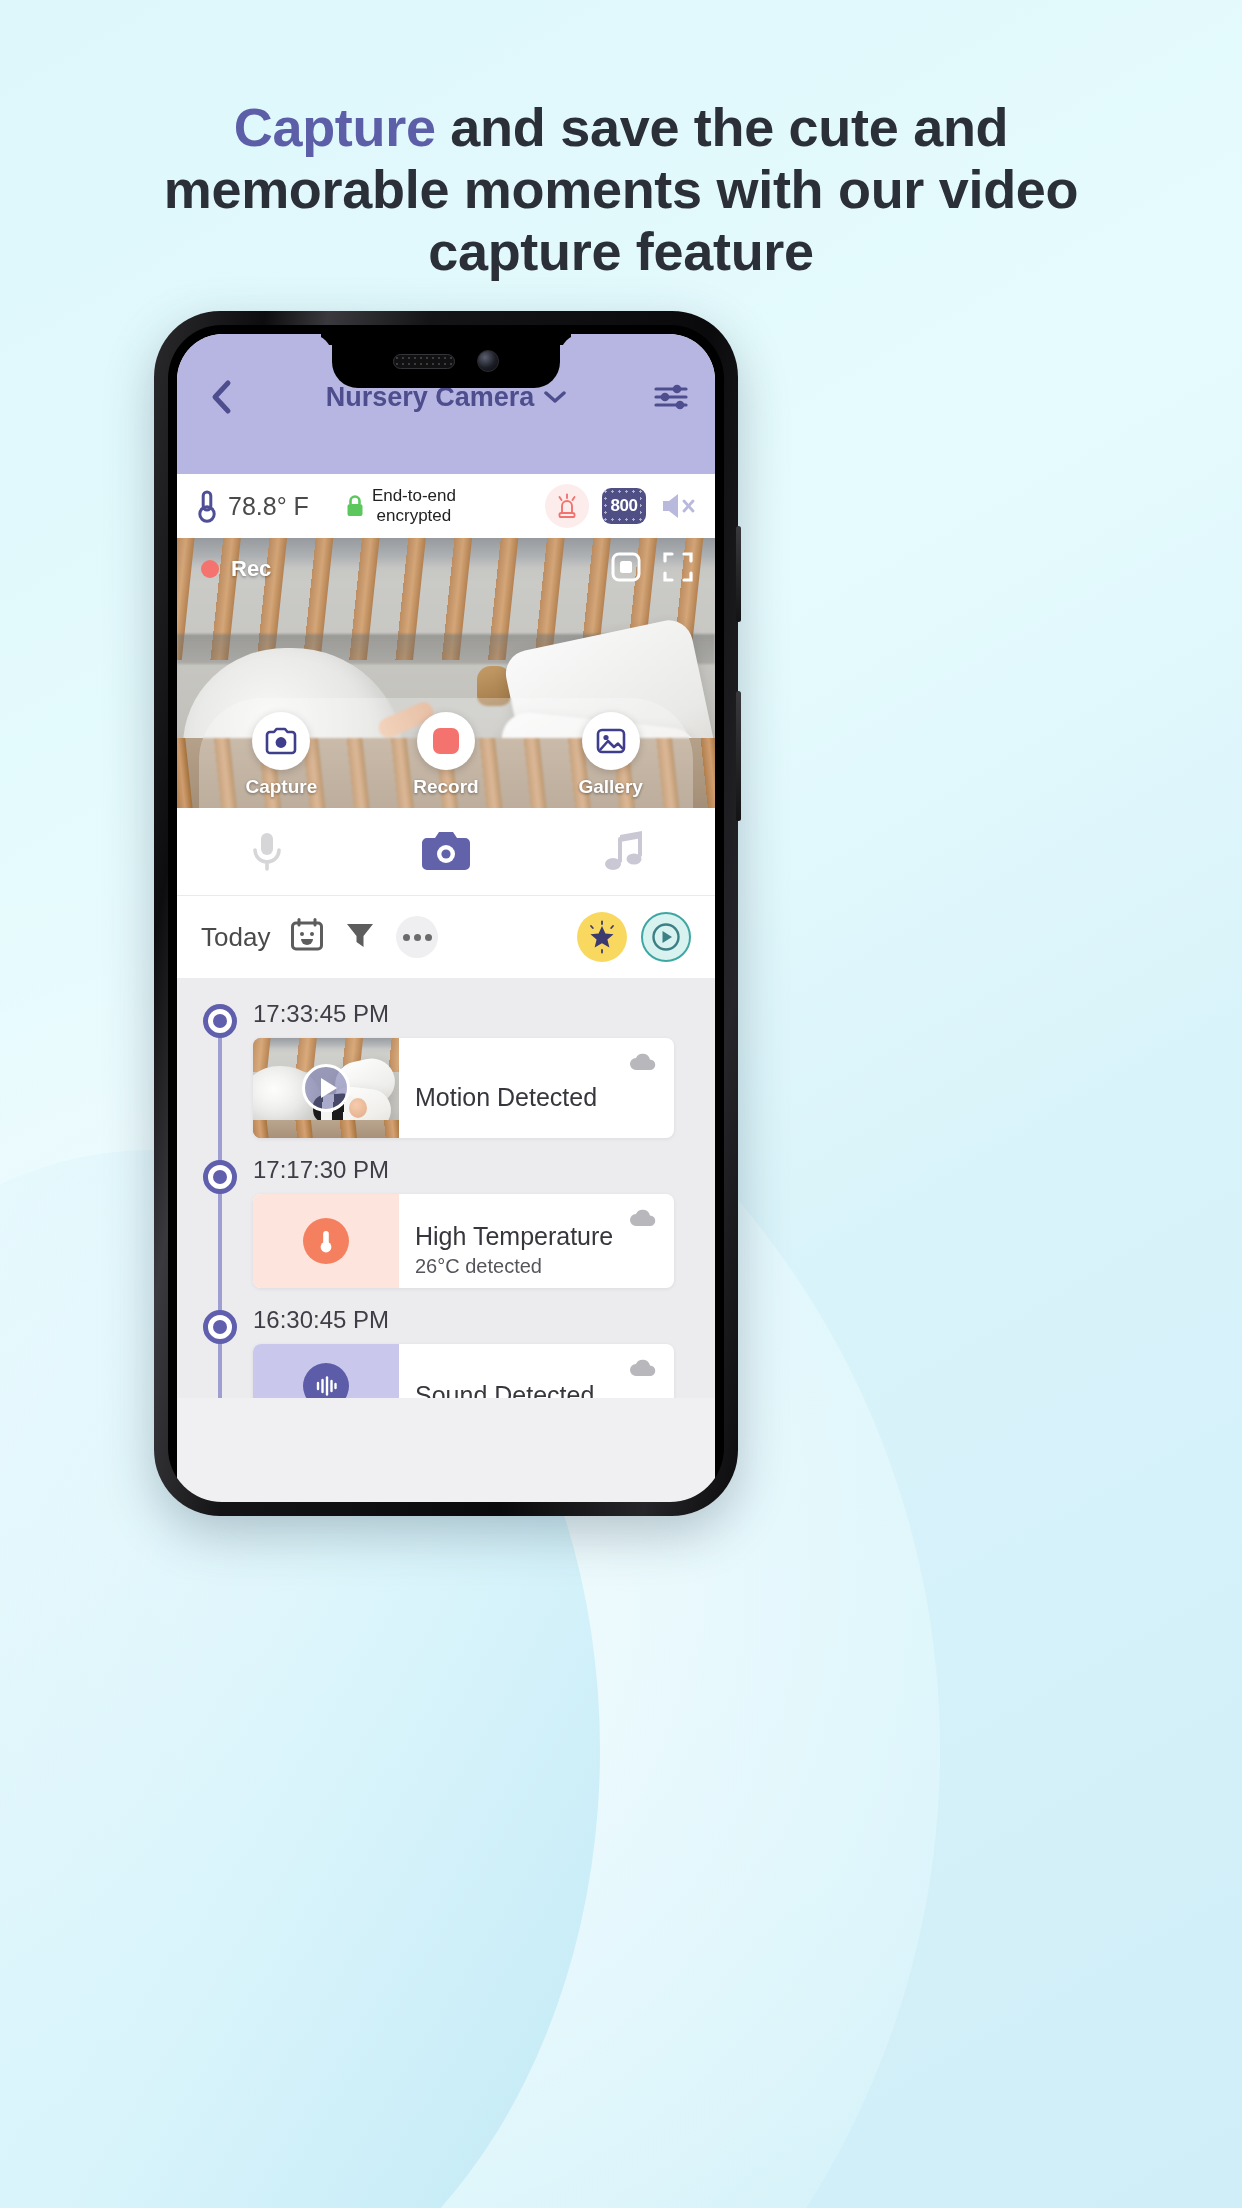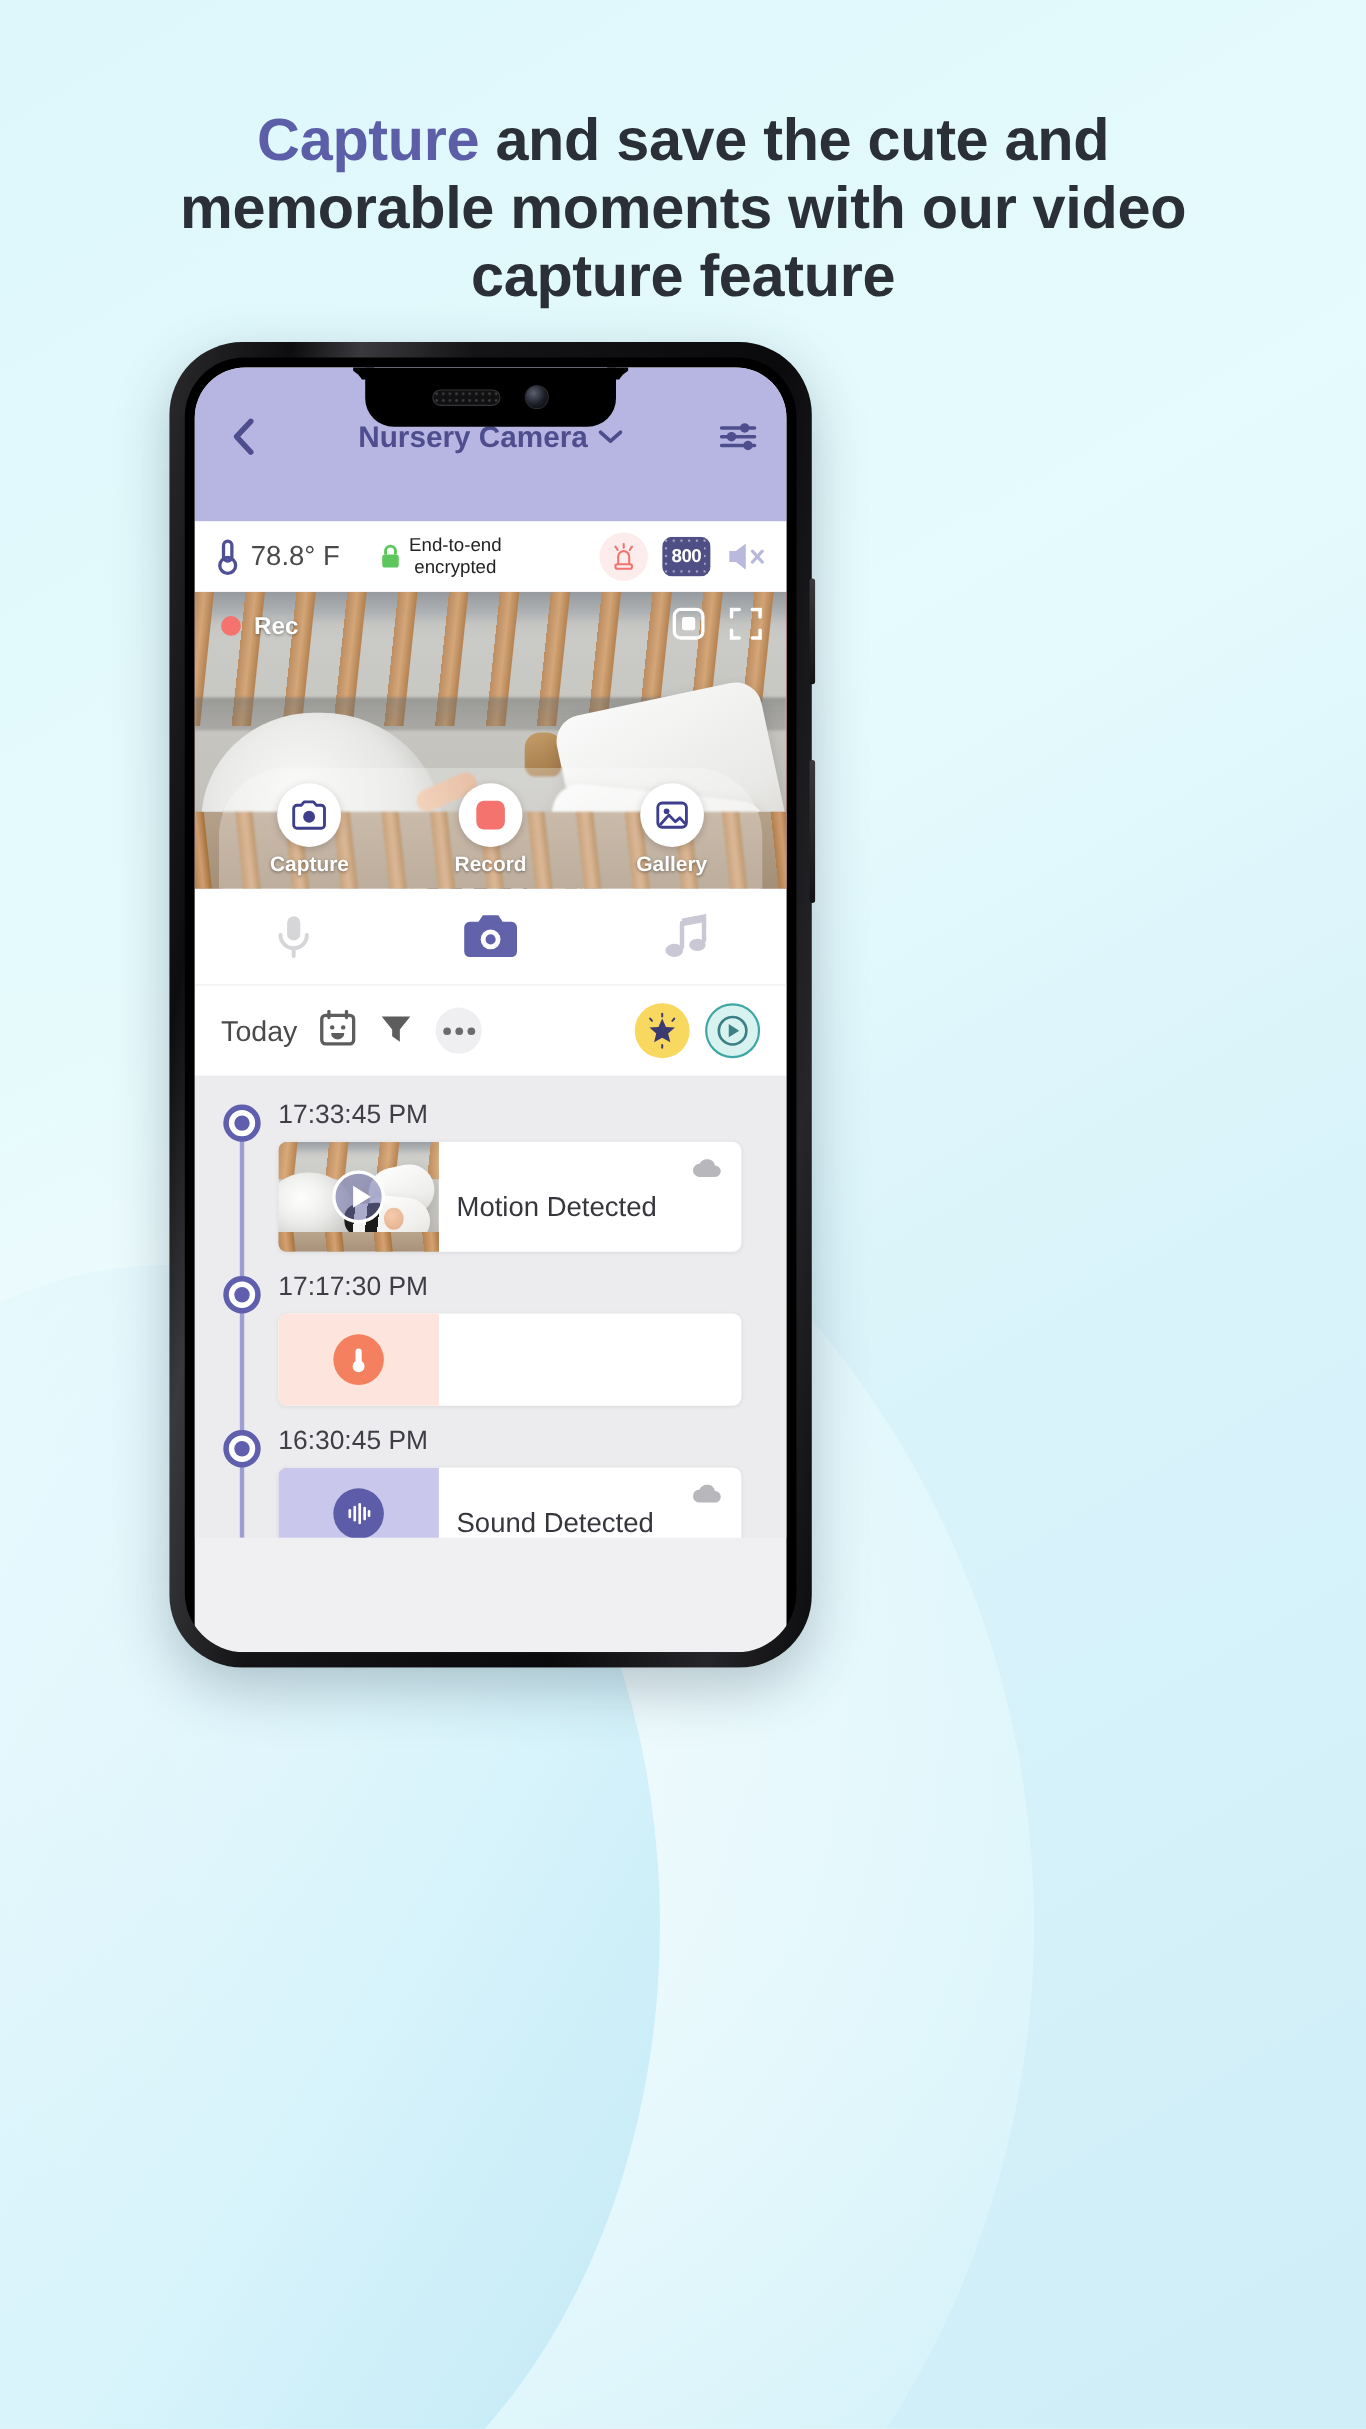--- a/index.html
+++ b/index.html
@@ -711,20 +711,29 @@
           <div class="tl-time">17:17:30 PM</div>
           <div class="tl-card">
             <div class="tl-thumb temp-thumb">
               <div class="icon-circle-orange">
                 <svg width="16" height="28" viewBox="0 0 16 28">
                   <rect x="5.2" y="4" width="5.6" height="14" rx="2.8" fill="#fff"></rect>
                   <circle cx="8" cy="20" r="5.4" fill="#fff"></circle>
                 </svg>
               </div>
             </div>
+            <div class="tl-body">
+              <div class="tl-title">High Temperature</div>
+              <div class="tl-sub">26°C  detected</div>
+              <div class="cloud-ic">
+                <svg width="30" height="20" viewBox="0 0 30 20">
+                  <path d="M8 18 a6 6 0 0 1 0-12 a7.5 7.5 0 0 1 14 1.5 a5.2 5.2 0 0 1 0 10.5 Z" fill="#b7b7bc"></path>
+                </svg>
+              </div>
+            </div>
           </div>
         </div>
 
         <div class="tl-event">
           <div class="tl-marker">
               <i></i>
             </div>
           <div class="tl-time">16:30:45 PM</div>
           <div class="tl-card">
             <div class="tl-thumb sound-thumb">

